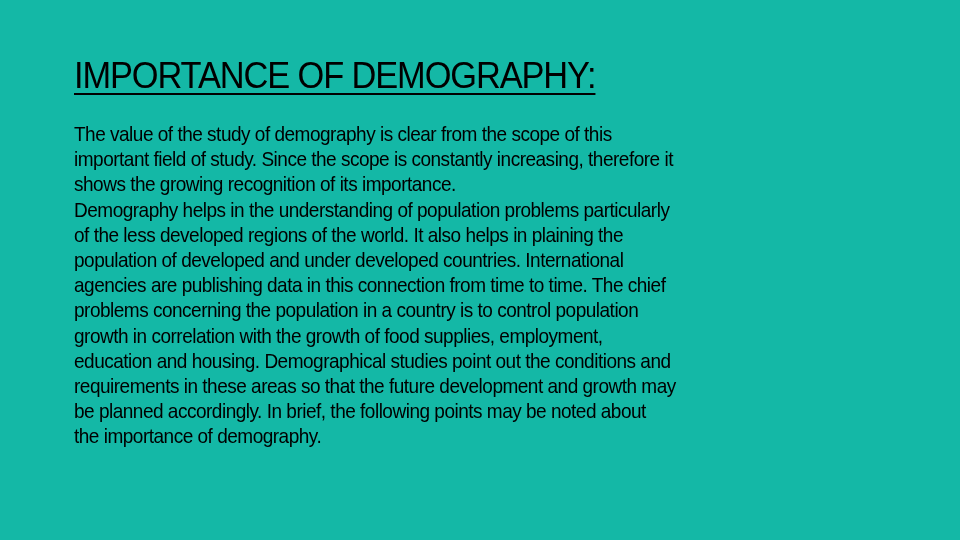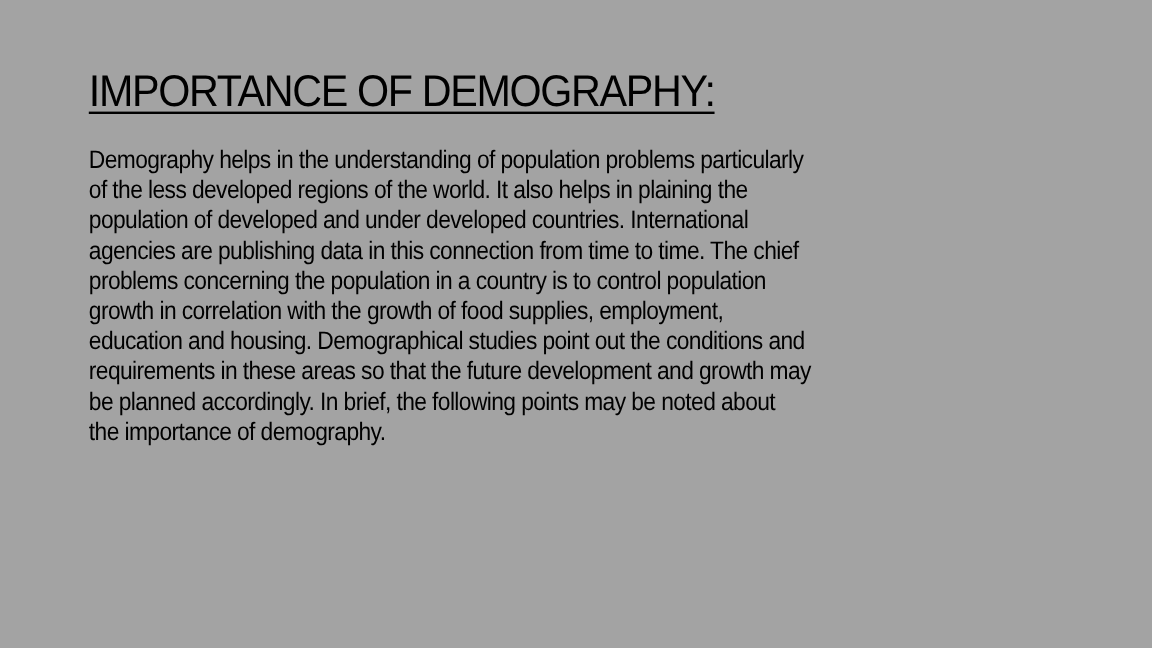--- a/index.html
+++ b/index.html
@@ -12,21 +12,21 @@
       height: 540px;
       overflow: hidden;
       position: relative;
       font-family: "Liberation Sans", "DejaVu Sans", sans-serif;
       color: #000000;
     }
     .slide {
       position: absolute;
       left: 0; top: 0;
       width: 960px; height: 540px;
-      background: #a3a3a3;
+      background: #14b8a6;
     }
     .title {
       position: absolute;
       left: 74px;
       top: 52px;
       margin: 0;
       font-size: 37px;
       font-weight: normal;
       letter-spacing: -1.2px;
       line-height: 48px;
@@ -58,20 +58,25 @@
     }
   </style>
 </head>
 <body>
 
 <div class="slide">
   <h1 class="title">IMPORTANCE OF DEMOGRAPHY:</h1>
 
   <div class="body">
     <p class="para">
+      <span class="line">The value of the study of demography is clear from the scope of this</span>
+      <span class="line">important field of study. Since the scope is constantly increasing, therefore it</span>
+      <span class="line">shows the growing recognition of its importance.</span>
+    </p>
+    <p class="para">
       <span class="line">Demography helps in the understanding of population problems particularly</span>
       <span class="line">of the less developed regions of the world. It also helps in plaining the</span>
       <span class="line">population of developed and under developed countries. International</span>
       <span class="line">agencies are publishing data in this connection from time to time. The chief</span>
       <span class="line">problems concerning the population in a country is to control population</span>
       <span class="line">growth in correlation with the growth of food supplies, employment,</span>
       <span class="line">education and housing. Demographical studies point out the conditions and</span>
       <span class="line">requirements in these areas so that the future development and growth may</span>
       <span class="line">be planned accordingly. In brief, the following points may be noted about</span>
       <span class="line">the importance of demography.</span>

